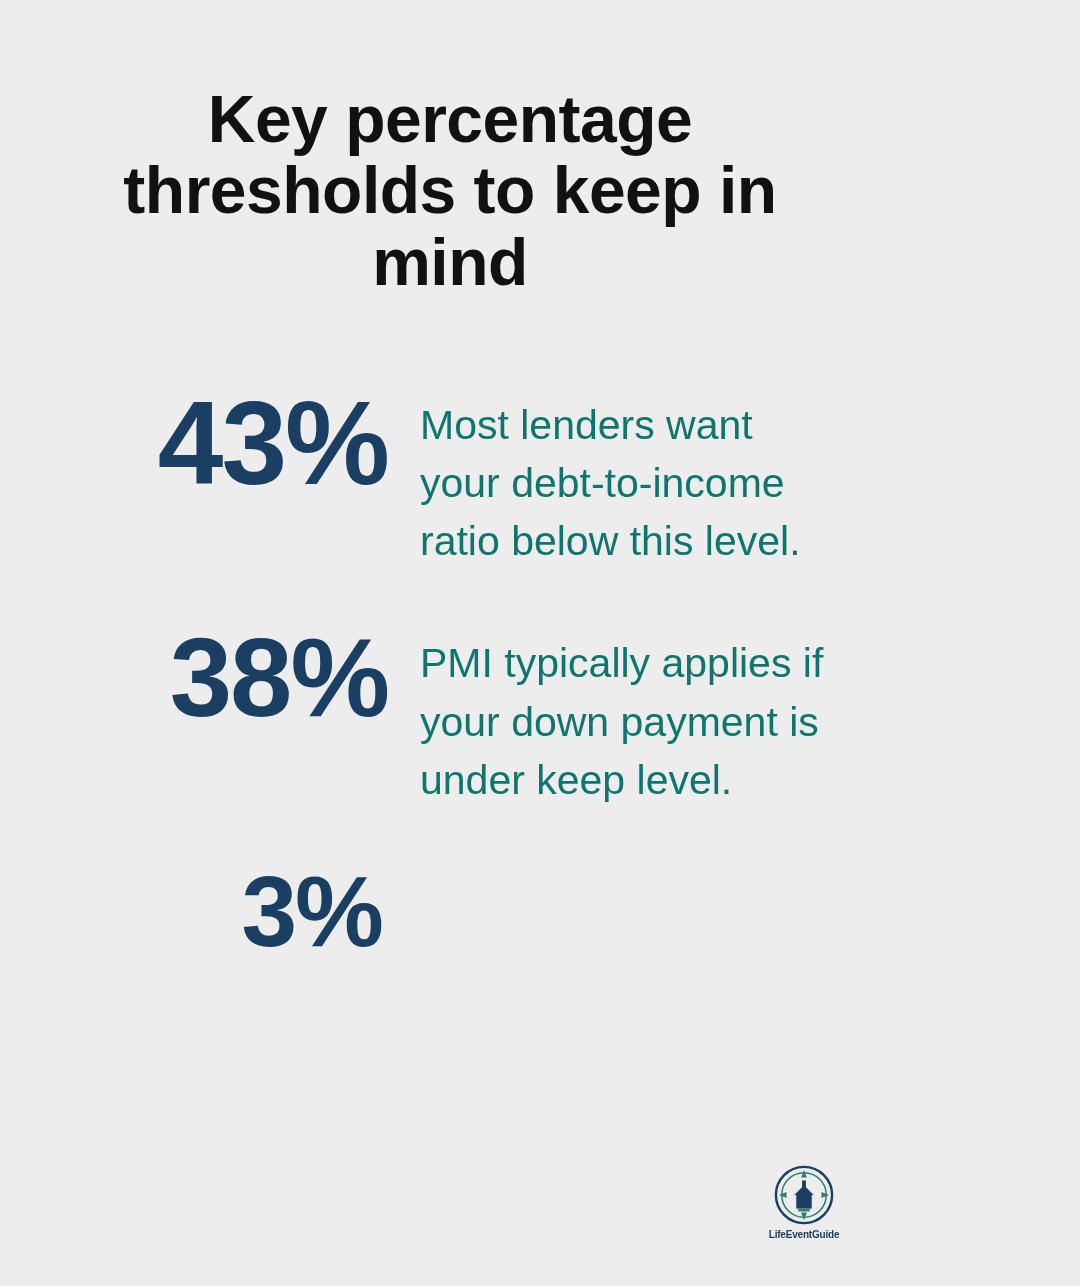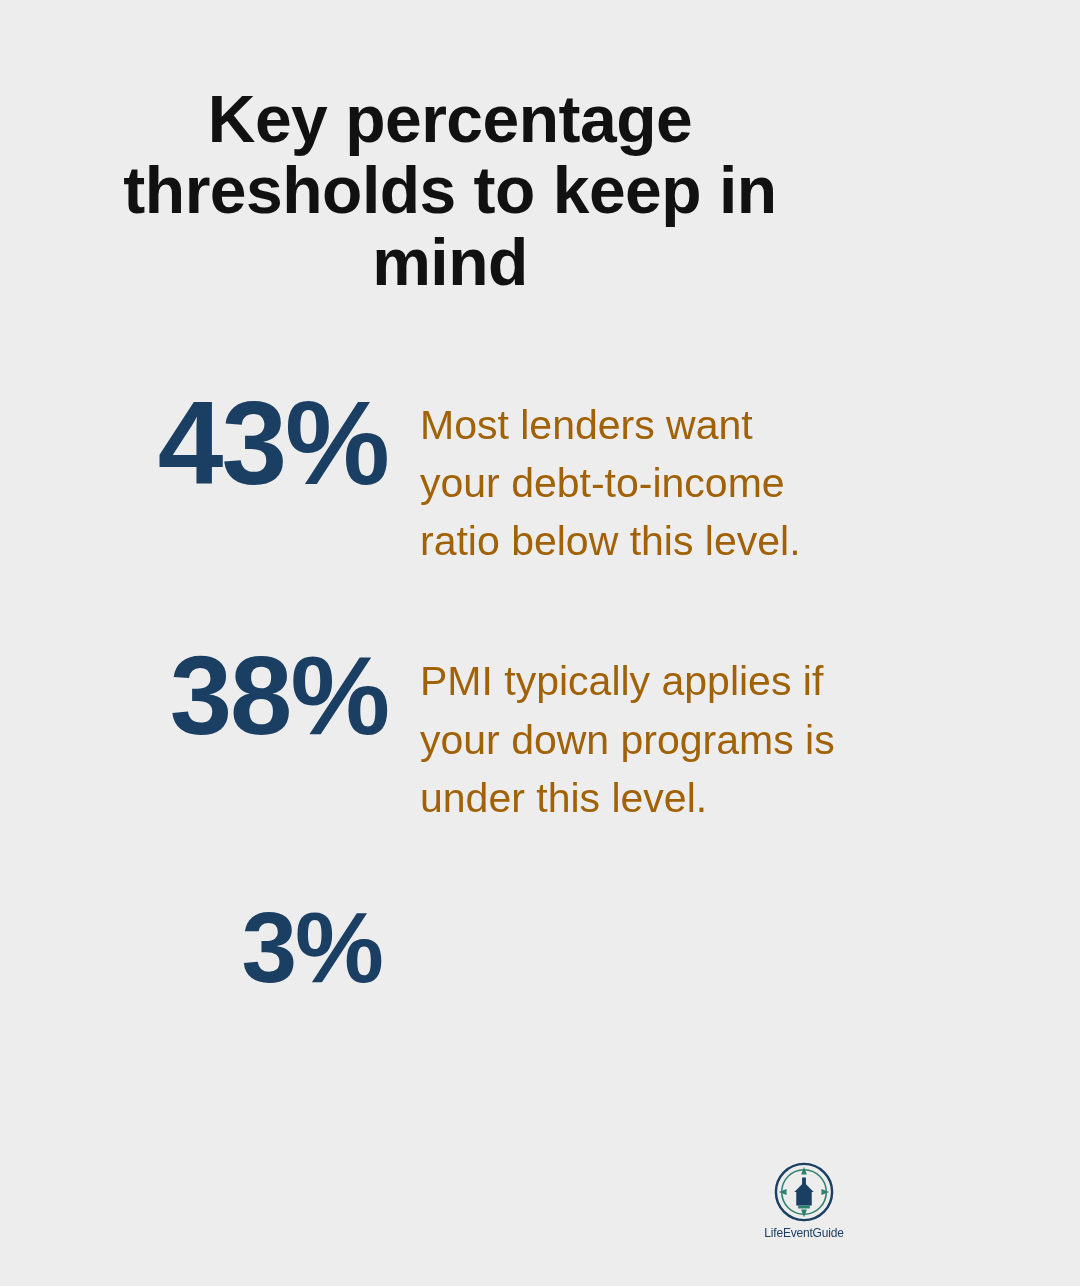--- a/index.html
+++ b/index.html
@@ -33,21 +33,21 @@
     text-align: center;
     letter-spacing: -0.5px;
     margin: 0 auto;
     max-width: 980px;
   }
 
   .stats {
     margin-top: 86px;
     display: flex;
     flex-direction: column;
-    gap: 70px;
+    gap: 52px;
   }
 
   .stat-row {
     display: flex;
     align-items: flex-start;
     width: 100%;
   }
 
   .stat-value {
     width: 360px;
@@ -60,21 +60,21 @@
     letter-spacing: -2px;
     line-height: 1.0;
   }
 
   .stat-row.row-1 .stat-value { font-size: 118px; }
   .stat-row.row-2 .stat-value { font-size: 112px; }
   .stat-row.row-3 .stat-value { font-size: 100px; }
 
   .stat-desc {
     flex: 1 1 auto;
-    color: #a16207;
+    color: #0f766e;
     font-size: 41px;
     line-height: 1.42;
     padding-top: 12px;
     max-width: 560px;
   }
 
   .stat-row.row-3 .stat-desc {
     padding-top: 10px;
     max-width: 640px;
   }
@@ -94,22 +94,22 @@
     justify-content: flex-end;
   }
 
   .brand-mark {
     width: 62px;
     height: 62px;
     position: relative;
   }
 
   .brand-name {
-    font-size: 12px;
-    font-weight: normal;
+    font-size: 10px;
+    font-weight: bold;
     color: #1b3f63;
     letter-spacing: -0.2px;
     margin-top: 3px;
     white-space: nowrap;
   }
 </style>
 </head>
 <body>
 
 <div class="infographic">
@@ -118,21 +118,21 @@
 
   <div class="stats">
 
     <div class="stat-row row-1">
       <div class="stat-value">43%</div>
       <div class="stat-desc">Most lenders want your debt-to-income ratio below this level.</div>
     </div>
 
     <div class="stat-row row-2">
       <div class="stat-value">38%</div>
-      <div class="stat-desc">PMI typically applies if your down programs is under this level.</div>
+      <div class="stat-desc">PMI typically applies if your down payment is under keep level.</div>
     </div>
 
     <div class="stat-row row-3">
       <div class="stat-value">3%</div>
     </div>
 
   </div>
 
   <div class="brand">
     <div class="brand-mark">

